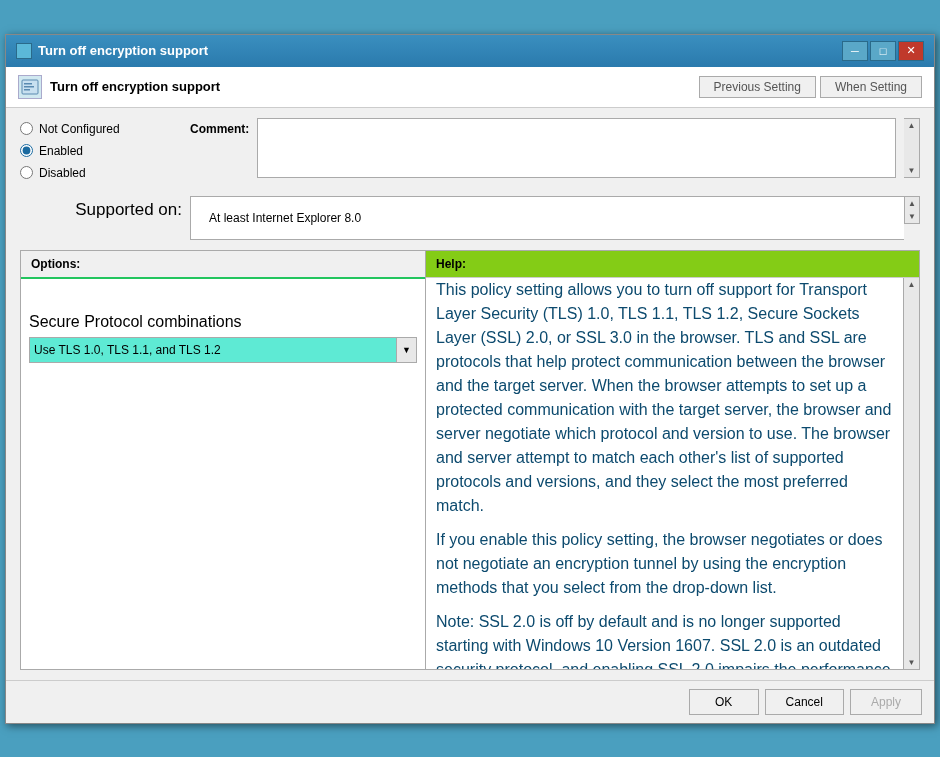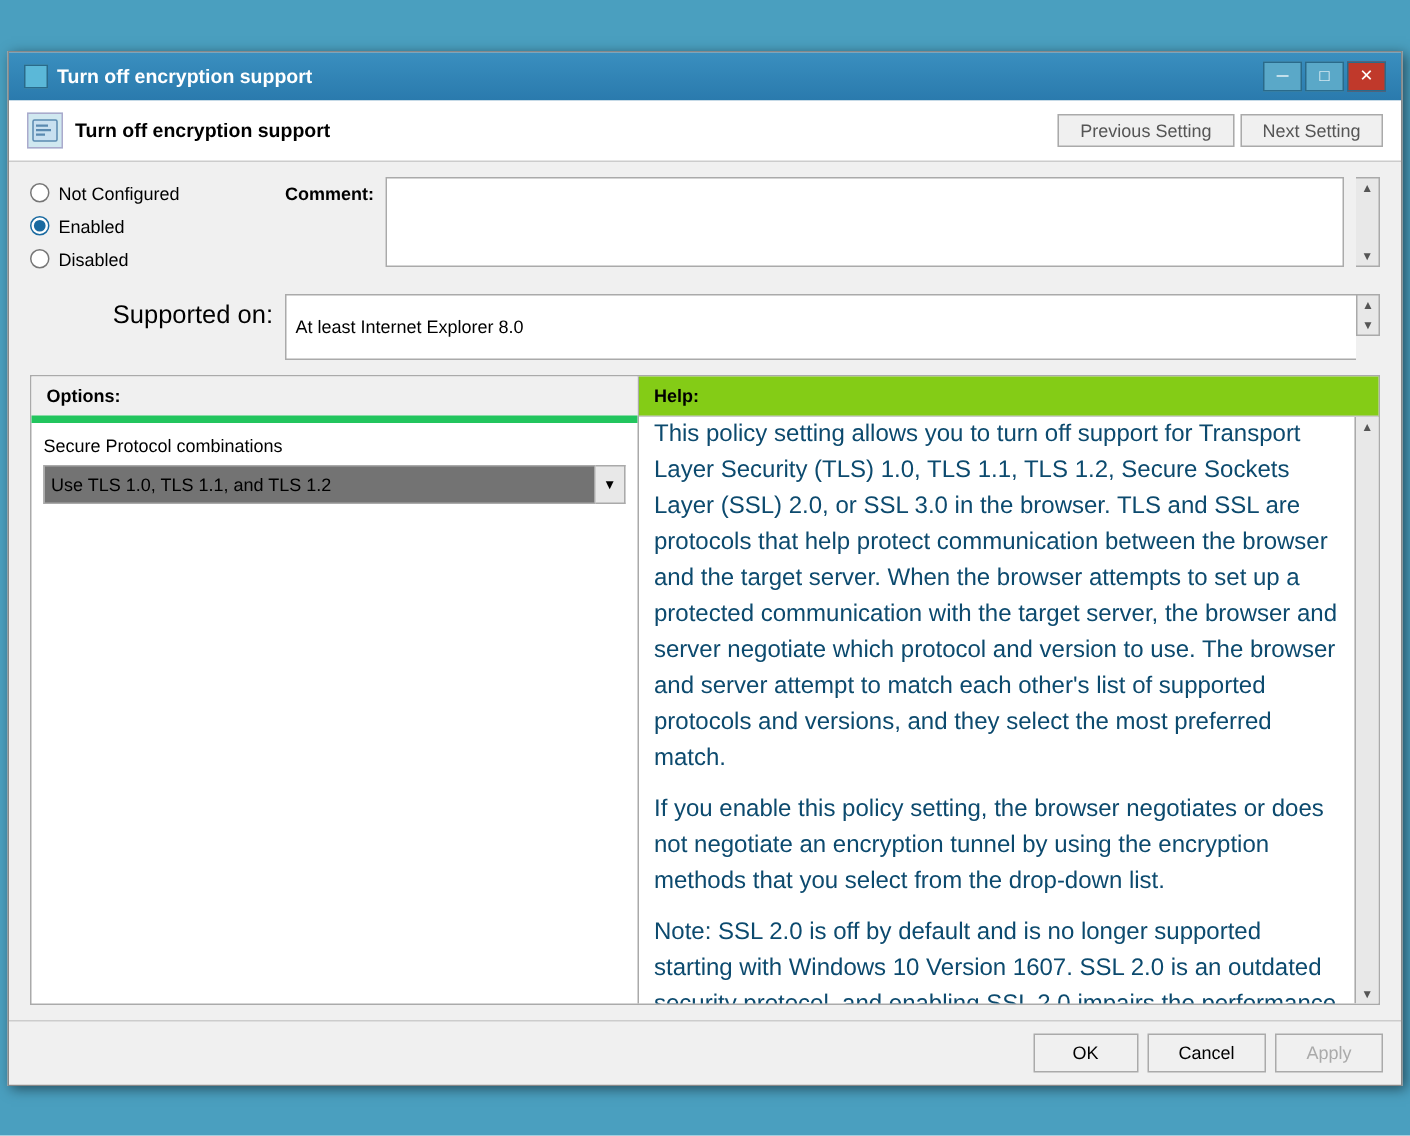--- a/index.html
+++ b/index.html
@@ -186,21 +186,21 @@
     }
     .supported-value-container {
       flex: 1;
       display: flex;
     }
     .supported-value {
       flex: 1;
       background: white;
       border: 1px solid #aaa;
       border-right: none;
-      padding: 3px 6px;
+      padding: 3px 18px;
       font-size: 12px;
       height: 44px;
       display: flex;
       align-items: center;
     }
     .scrollbar-stub-horiz {
       width: 16px;
       background: #e8e8e8;
       border: 1px solid #aaa;
       display: flex;
@@ -223,42 +223,43 @@
       width: 405px;
       border-right: 1px solid #aaa;
       display: flex;
       flex-direction: column;
     }
     .options-header {
       padding: 6px 10px;
       font-size: 12px;
       font-weight: 600;
       background: #f0f0f0;
-      border-bottom: 5px solid #22c55e;
+      border-bottom: 2px solid #22c55e;
     }
     .options-content {
       padding: 8px;
       flex: 1;
     }
     .secure-protocol-label {
-      font-size: 12px;
+      font-size: 16px;
       margin-bottom: 6px;
+      margin-top: 26px;
     }
     .dropdown-container {
       display: flex;
       align-items: center;
       gap: 0;
     }
     .protocol-dropdown {
       flex: 1;
       height: 26px;
       border: 1px solid #aaa;
       font-size: 12px;
       padding: 2px 4px;
-      background: #737373;
+      background: #5eead4;
       appearance: none;
       -webkit-appearance: none;
       padding-right: 20px;
     }
     .dropdown-arrow-btn {
       width: 20px;
       height: 26px;
       background: #e8e8e8;
       border: 1px solid #aaa;
       border-left: none;
@@ -353,21 +354,21 @@
           <rect x="1" y="2" width="16" height="14" rx="1" fill="#c8e0f0" stroke="#5a8ab0" stroke-width="1"></rect>
           <rect x="3" y="5" width="8" height="1.5" fill="#5a8ab0"></rect>
           <rect x="3" y="8" width="10" height="1.5" fill="#5a8ab0"></rect>
           <rect x="3" y="11" width="6" height="1.5" fill="#5a8ab0"></rect>
         </svg>
       </div>
       <span>Turn off encryption support</span>
     </div>
     <div class="nav-buttons">
       <button class="nav-btn">Previous Setting</button>
-      <button class="nav-btn">Next Setting</button>
+      <button class="nav-btn">When Setting</button>
     </div>
   </div>
 
   <div class="settings-area">
 
     <div class="radio-comment-row">
       <div class="radio-section">
         <label class="radio-item">
           <input type="radio" name="config" style="">
           <span>Not Configured</span>

